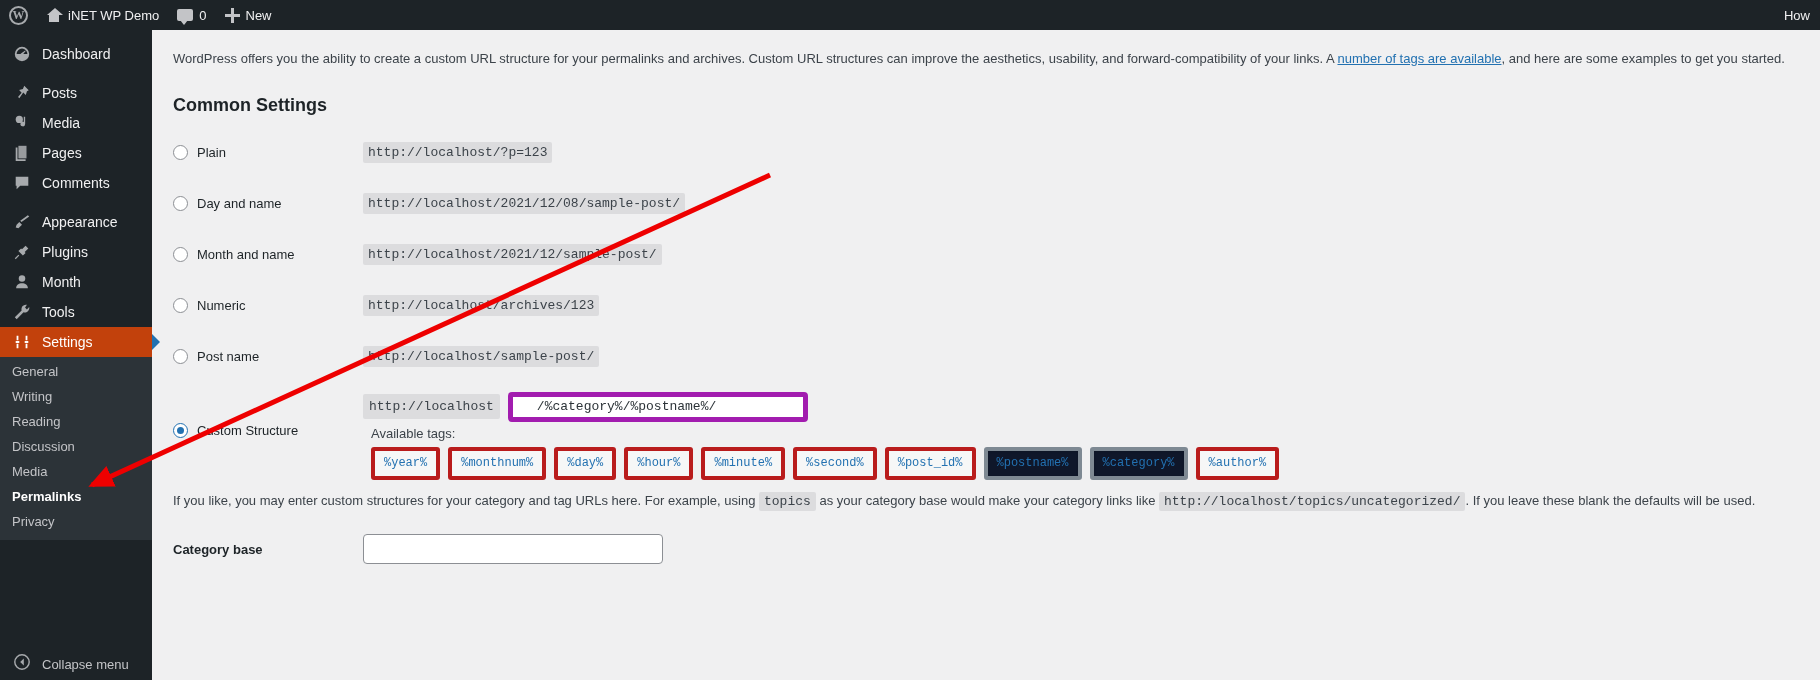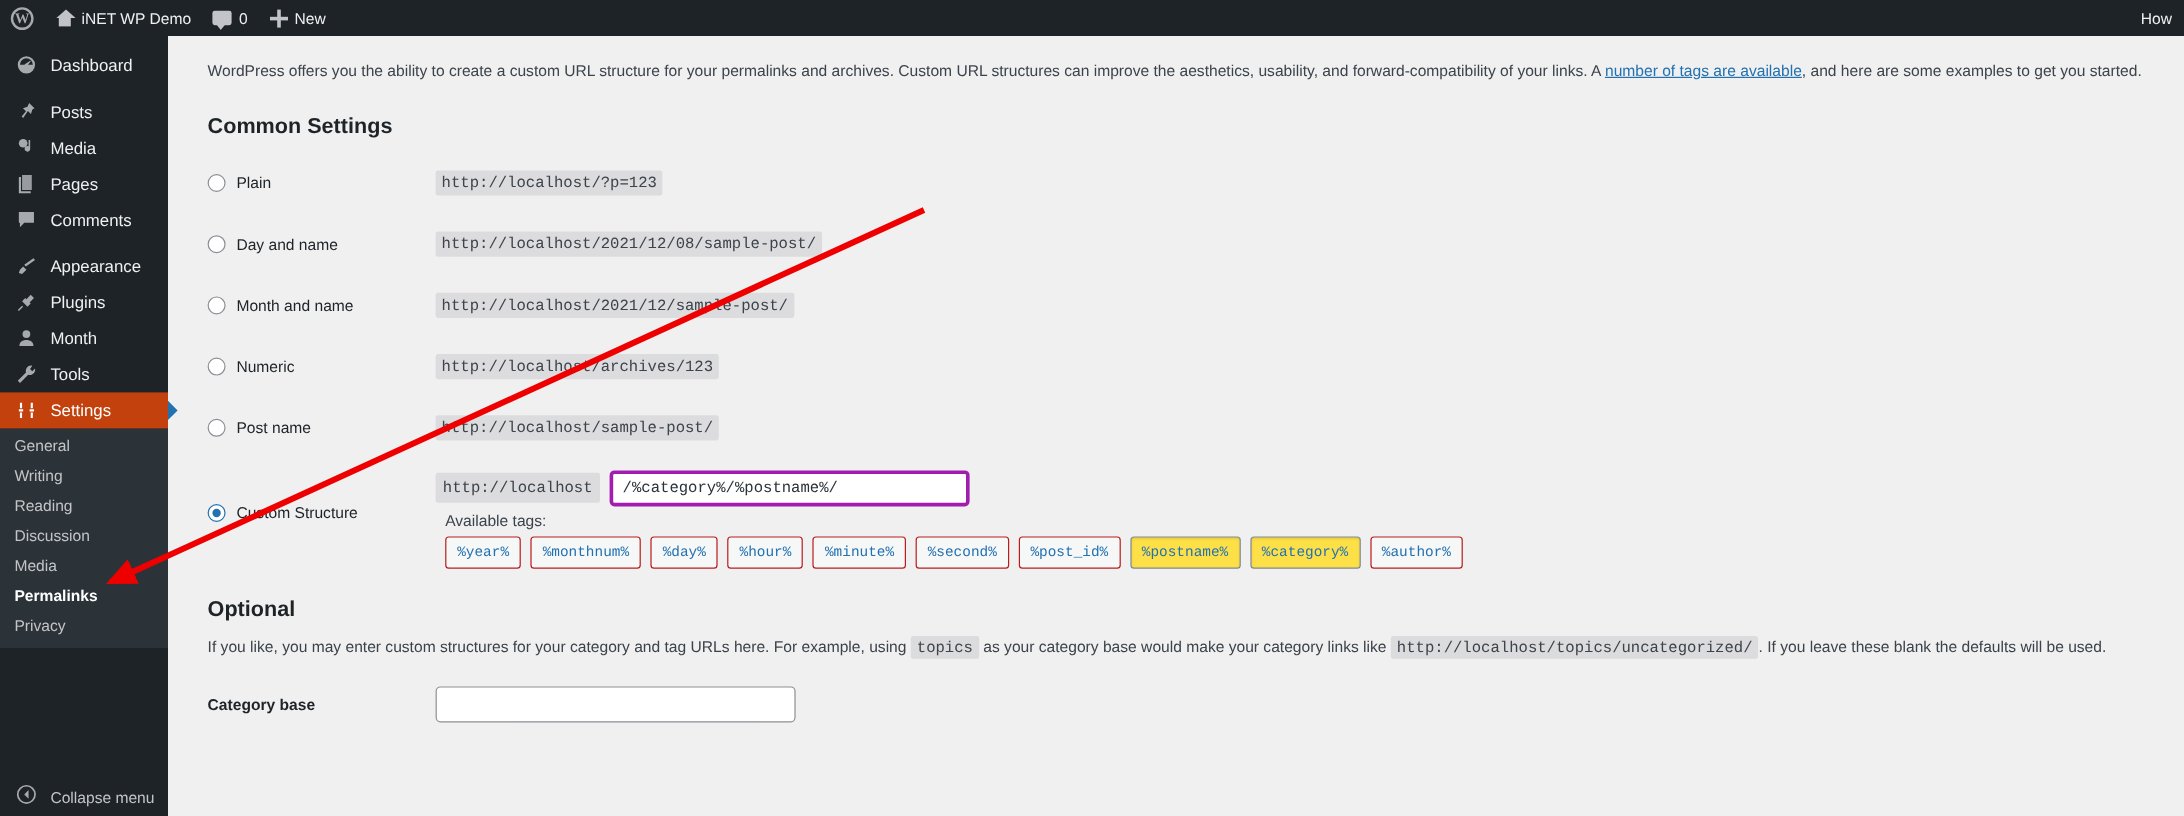--- a/index.html
+++ b/index.html
@@ -61,21 +61,21 @@
   }
   .plus-icon::before { left:0; top:6px; width:15px; height:3px; }
   .plus-icon::after { left:6px; top:0; width:3px; height:15px; }
   #ab-right {
     margin-left: auto; padding-right: 10px; font-size: 13px; color: #f0f0f1;
   }
 
   
   #sidebar {
     position: absolute; top: 30px; left: 0;
-    width: 140px; height: 650px;
+    width: 152px; height: 650px;
     background: #1d2327;
     color: #f0f0f1;
     font-size: 14px;
     z-index: 30;
   }
   .menu-item {
     display: flex; align-items: center;
     height: 30px; padding-left: 12px;
     color: #f0f0f1; position: relative;
   }
@@ -153,44 +153,44 @@
   }
 
   .custom-row-inner { display:flex; align-items:center; gap: 0; margin-top: 10px; }
   .prefix-code {
     font-family: "Liberation Mono", monospace; font-size: 13px;
     background: #dcdcde; color: #3c434a; padding: 5px 6px; border-radius: 2px;
   }
   #custom-structure-input {
     margin-left: 8px;
     width: 300px; height: 30px;
-    border: 3px solid #a21caf; border-radius: 4px;
+    border: 5px solid #a21caf; border-radius: 4px;
     background: #fff; color: #2c3338;
     font-family: "Liberation Mono", monospace; font-size: 13px;
-    padding: 0 8px;
+    padding: 0 24px;
     outline: none;
   }
   .avail-label { font-size: 13px; color: #3c434a; padding: 4px 0 0 8px; }
   #tag-buttons {
     display: flex; gap: 8px; padding: 6px 0 0 8px;
   }
   .tag-btn {
     font-family: "Liberation Mono", monospace;
     font-size: 12px;
     color: #2271b1;
     background: #f6f7f7;
-    border: 1px solid #b91c1c;
+    border: 4px solid #b91c1c;
     border-radius: 3px;
     padding: 4px 9px;
     line-height: 1.4;
     white-space: nowrap;
     cursor: pointer;
   }
   .tag-btn.pressed {
-    background: #fde047;
+    background: #0f172a;
     border-color: #7e8993;
     box-shadow: inset 0 1px 2px rgba(0,0,0,.12);
   }
 
   #optional-title {
     font-size: 18px; font-weight: 600; color: #1d2327;
     margin: 23px 0 0 0;
   }
   #optional-para { margin: 11px 0 0 0; font-size: 13px; line-height:1.5; }
   .inline-code {
@@ -442,21 +442,20 @@
           <button class="tag-btn">%post_id%</button>
           <button class="tag-btn pressed">%postname%</button>
           <button class="tag-btn pressed">%category%</button>
           <button class="tag-btn">%author%</button>
         </div>
       </td>
     </tr>
   </tbody>
     </table>
 
-  <h2 id="optional-title">Optional</h2>
 
   <p id="optional-para"><span>If you like, you may enter custom structures for your category and tag URLs here. For example, using </span><code class="inline-code">topics</code><span> as your category base would make your category links like </span><code class="inline-code">http://localhost/topics/uncategorized/</code><span>. If you leave these blank the defaults will be used.</span></p>
 
   <table id="optional-table">
     <tbody>
         <tr>
       <td class="opt-label">Category base</td>
       <td>
         <input id="category-base-input" type="text" value="" style="">
       </td>

